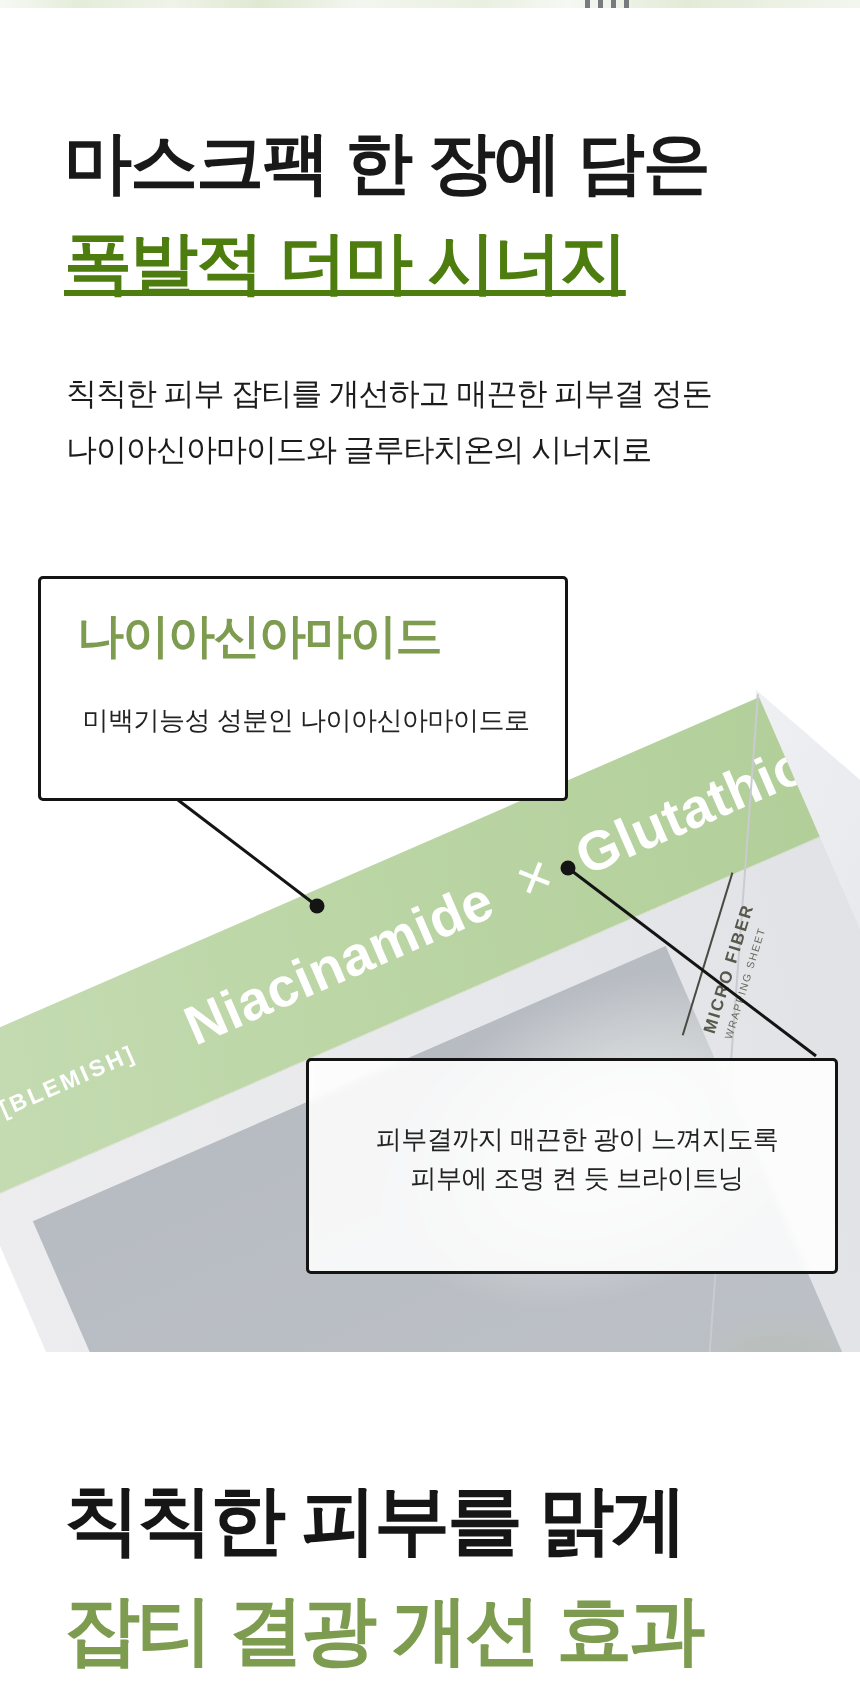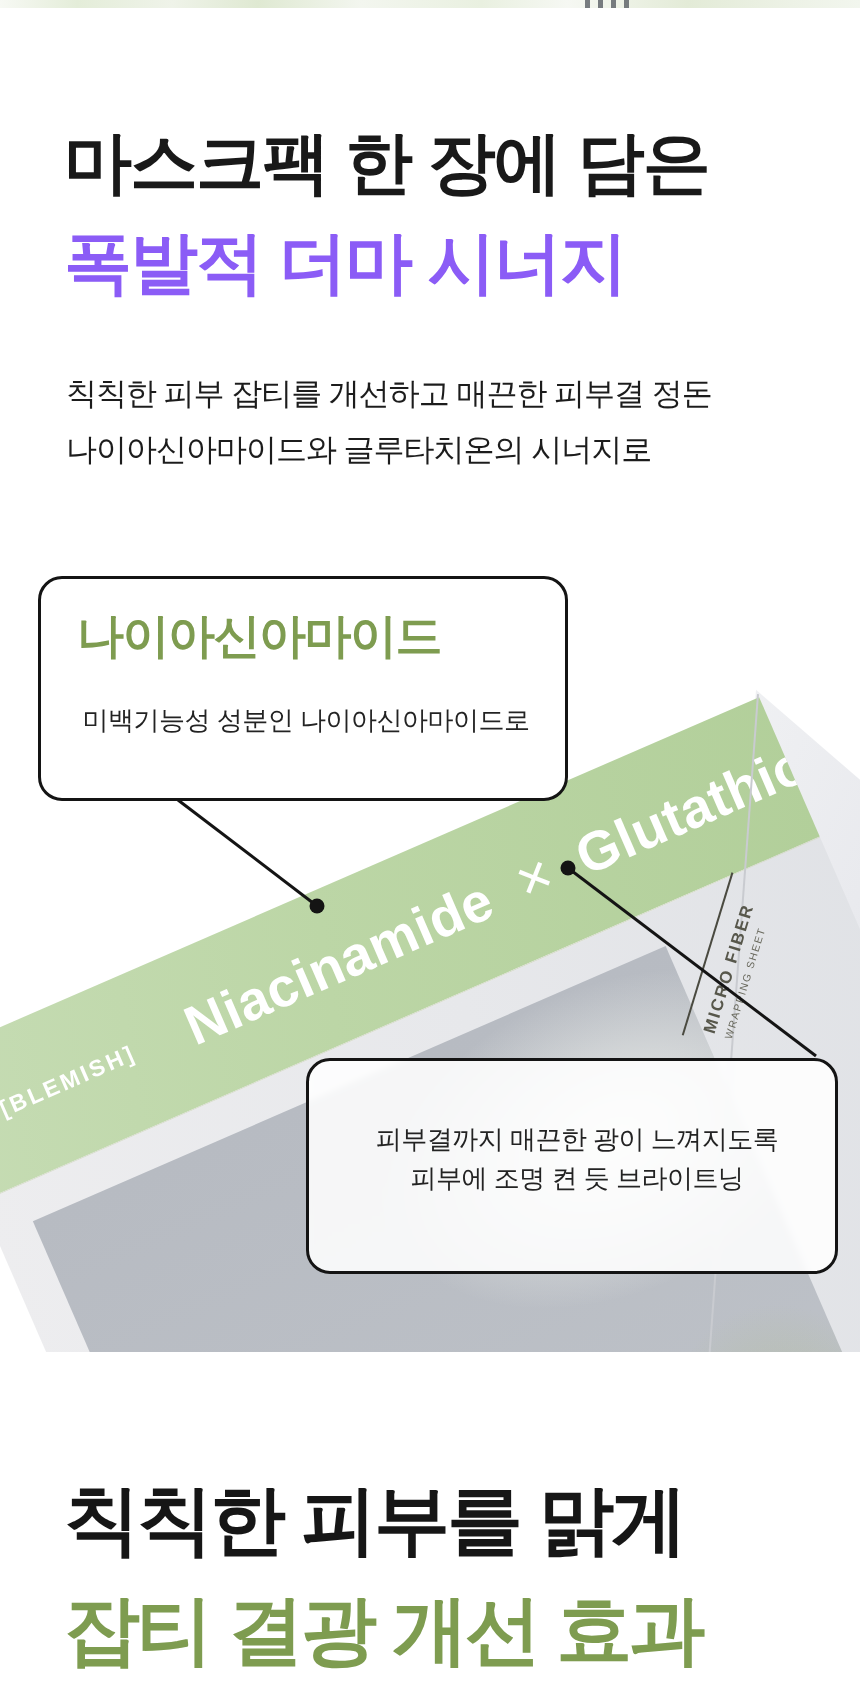--- a/index.html
+++ b/index.html
@@ -12,21 +12,21 @@
     position:absolute;left:0;top:0;width:860px;height:8px;
     background:linear-gradient(90deg,#f7f9f4 0%,#e4edd9 9%,#eff3e9 20%,#dfe9d2 30%,#f3f6ef 42%,#e9f0e0 56%,#f6f8f3 66%,#e3ebd7 80%,#edf2e6 92%,#f2f6ee 100%);
   }
   .top-strip .marks{
     position:absolute;left:585px;top:0;width:48px;height:8px;opacity:.75;
     background:repeating-linear-gradient(90deg,#4e535b 0 5px,transparent 5px 13px);
   }
   
   .h-big{position:absolute;left:64px;font-weight:800;font-size:68px;line-height:1.0;letter-spacing:-2px;white-space:nowrap;}
   .h-black{top:128px;color:#191919;}
-  .h-green{top:228px;color:#8b5cf6;}
+  .h-green{top:228px;color:#4d7c0f;text-decoration:underline;}
   .subtitle{position:absolute;left:66px;top:366px;font-size:31px;font-weight:500;line-height:56px;letter-spacing:-1px;color:#1c1c1c;white-space:nowrap;}
   
   .photo{position:absolute;left:0;top:640px;width:860px;height:712px;overflow:hidden;background:#fff;z-index:1;}
   .box3d{
     position:absolute;left:-80px;top:422px;width:915px;height:900px;
     transform:rotate(-23.5deg);transform-origin:0 0;
   }
   .band{
     position:relative;width:915px;height:152px;
     background:linear-gradient(105deg,#c6dcb4 0%,#bcd6a6 45%,#b2cf9a 100%);
@@ -65,21 +65,21 @@
   .side-label{
     position:absolute;left:700px;top:1030px;z-index:4;color:#57574b;
     transform:rotate(-73deg);transform-origin:0 0;white-space:nowrap;
   }
   .photo .side-label{top:390px;}
   .side-label .rule{position:absolute;left:-10px;top:-16px;width:170px;height:2px;background:#4a4a40;}
   .side-label .l1{font-size:17px;font-weight:600;letter-spacing:2px;}
   .side-label .l2{font-size:10.5px;font-weight:400;letter-spacing:1.5px;margin-top:3px;color:#6a6a5e;}
   
   .callout{
-    position:absolute;box-sizing:border-box;background:#fff;border:3.5px solid #141414;border-radius:24px;
+    position:absolute;box-sizing:border-box;background:#fff;border:3.5px solid #141414;border-radius:5px;
     z-index:6;padding:26px 30px 0 36px;
   }
   .callout.c1{left:38px;top:576px;width:530px;height:225px;}
   .callout.c2{left:306px;top:1058px;width:532px;height:216px;background:rgba(255,255,255,.87);backdrop-filter:blur(3px);padding-left:40px;}
   .callout .title{color:#7e9c50;font-size:47px;font-weight:800;letter-spacing:-1.5px;white-space:nowrap;}
   .callout .body{margin-top:33px;font-size:26px;font-weight:500;line-height:39px;letter-spacing:-0.5px;color:#232323;white-space:nowrap;text-align:center;}
   
   .lines{position:absolute;left:0;top:0;width:860px;height:1701px;z-index:5;pointer-events:none;}
   
   .f-black{top:1482px;color:#161616;font-size:76px;letter-spacing:-3px;}

